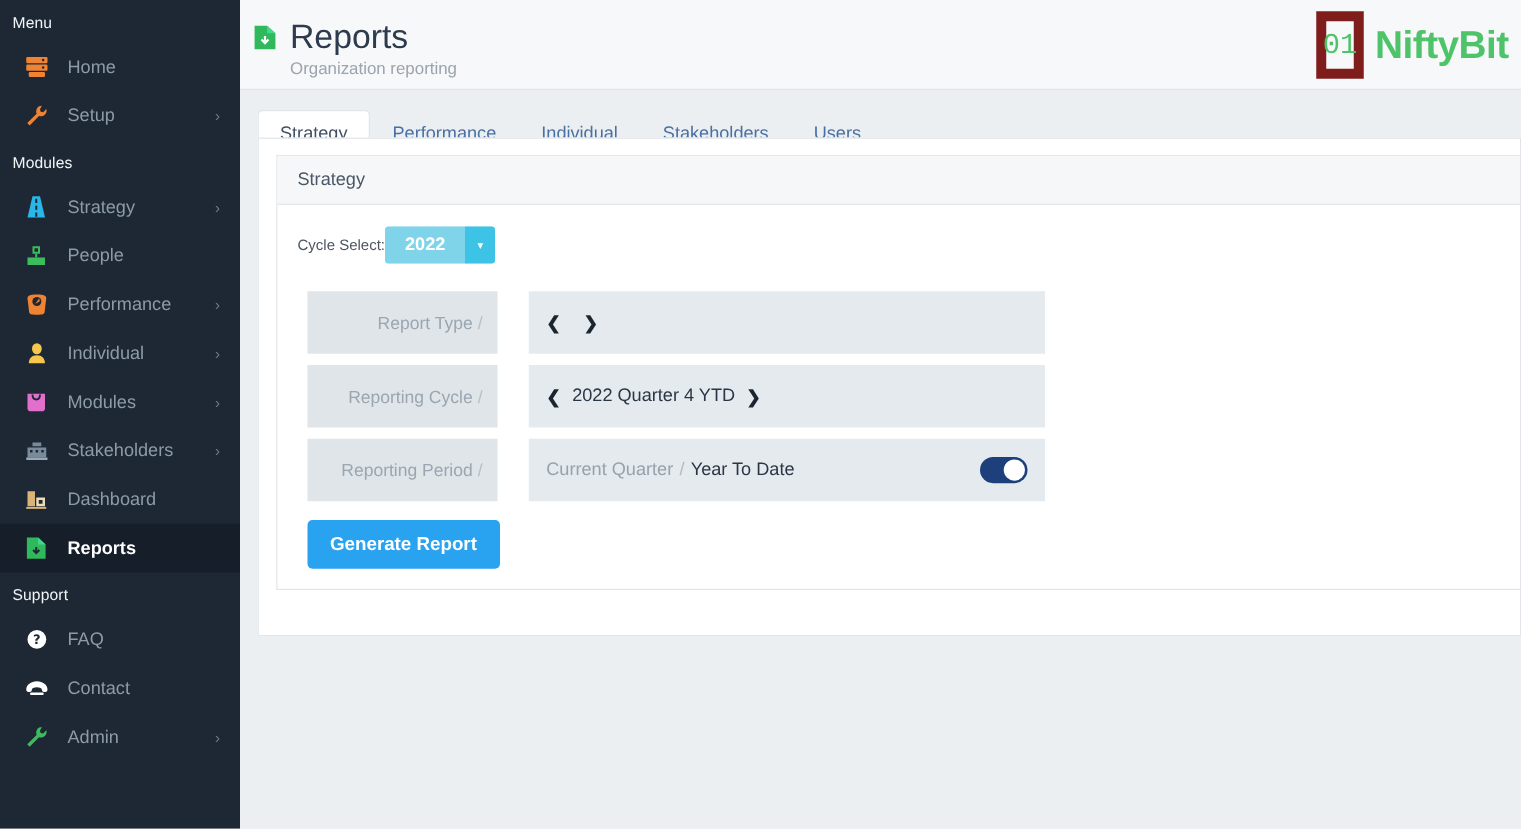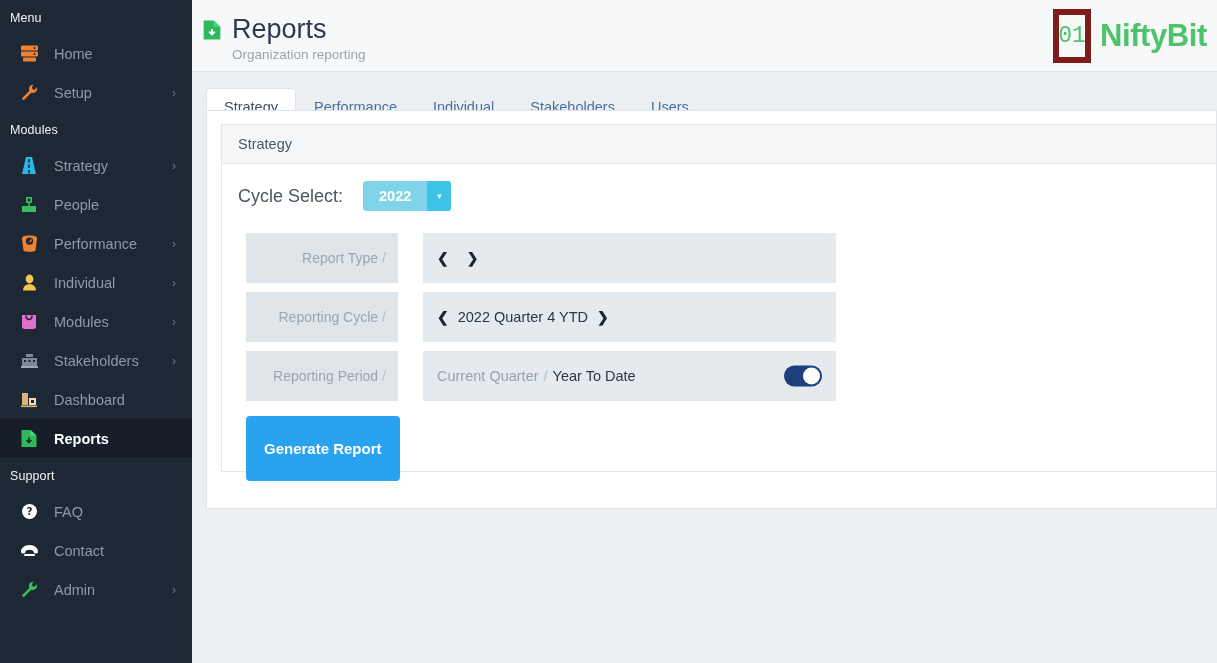--- a/index.html
+++ b/index.html
@@ -69,21 +69,21 @@
     margin-top: 4px; font-weight: normal;
   }
   .page-sub { font-size: 13.5px; color: #9aa4ae; margin-top: 3px; }
   .brand {
     position: absolute; right: 10px; top: 50%;
     transform: translateY(-50%);
     display: flex; align-items: center;
   }
   .brand-mark {
     width: 38px; height: 54px;
-    border: 6px solid #7f1d1d;
+    border: 8px solid #7f1d1d;
     display: flex; align-items: center; justify-content: center;
     font-size: 23px; color: #4ec36a;
     margin-right: 9px;
     font-family: "Liberation Mono", monospace;
   }
   .brand-name { font-size: 31px; font-weight: bold; color: #4ec36a; letter-spacing: -.4px; }
 
   
   .tabs-wrap { padding: 16px 0 0 14px; height: 38px; }
   .tabs { display: flex; align-items: flex-end; height: 38px; }
@@ -119,21 +119,21 @@
   }
   .card-head {
     background: #f6f7f8;
     border-bottom: 1px solid #e4e7ea;
     padding: 11px 16px;
     font-size: 14.5px; color: #4a5768;
   }
   .card-body { padding: 17px 16px 0 16px; }
 
   .cycle-row { display: flex; align-items: center; }
-  .cycle-label { font-size: 18px; color: #4d5663; margin-right: 20px; }
+  .cycle-label { font-size: 12px; color: #4d5663; margin-right: 0; }
   .dd {
     display: flex; align-items: stretch; height: 30px;
     border-radius: 3px; overflow: hidden; cursor: pointer;
   }
   .dd-main {
     background: #7fd4ea; color: #ffffff; font-weight: bold;
     font-size: 14.5px; padding: 0 16px;
     display: flex; align-items: center;
   }
   .dd-caret {
@@ -180,21 +180,21 @@
     position: absolute; right: 2px; top: 2px;
     width: 17px; height: 17px; border-radius: 50%;
     background: #fff;
   }
 
   .gen-btn {
     margin-top: 6px;
     background: #29a3f0; color: #fff;
     border: none; border-radius: 4px;
     font-size: 15px; font-weight: bold;
-    padding: 24px 18px; cursor: pointer;
+    padding: 11px 18px; cursor: pointer;
     font-family: "Liberation Sans", sans-serif;
   }
 </style>
 </head>
 <body>
 
 <div class="app">
 
   <nav class="sidebar">
 

